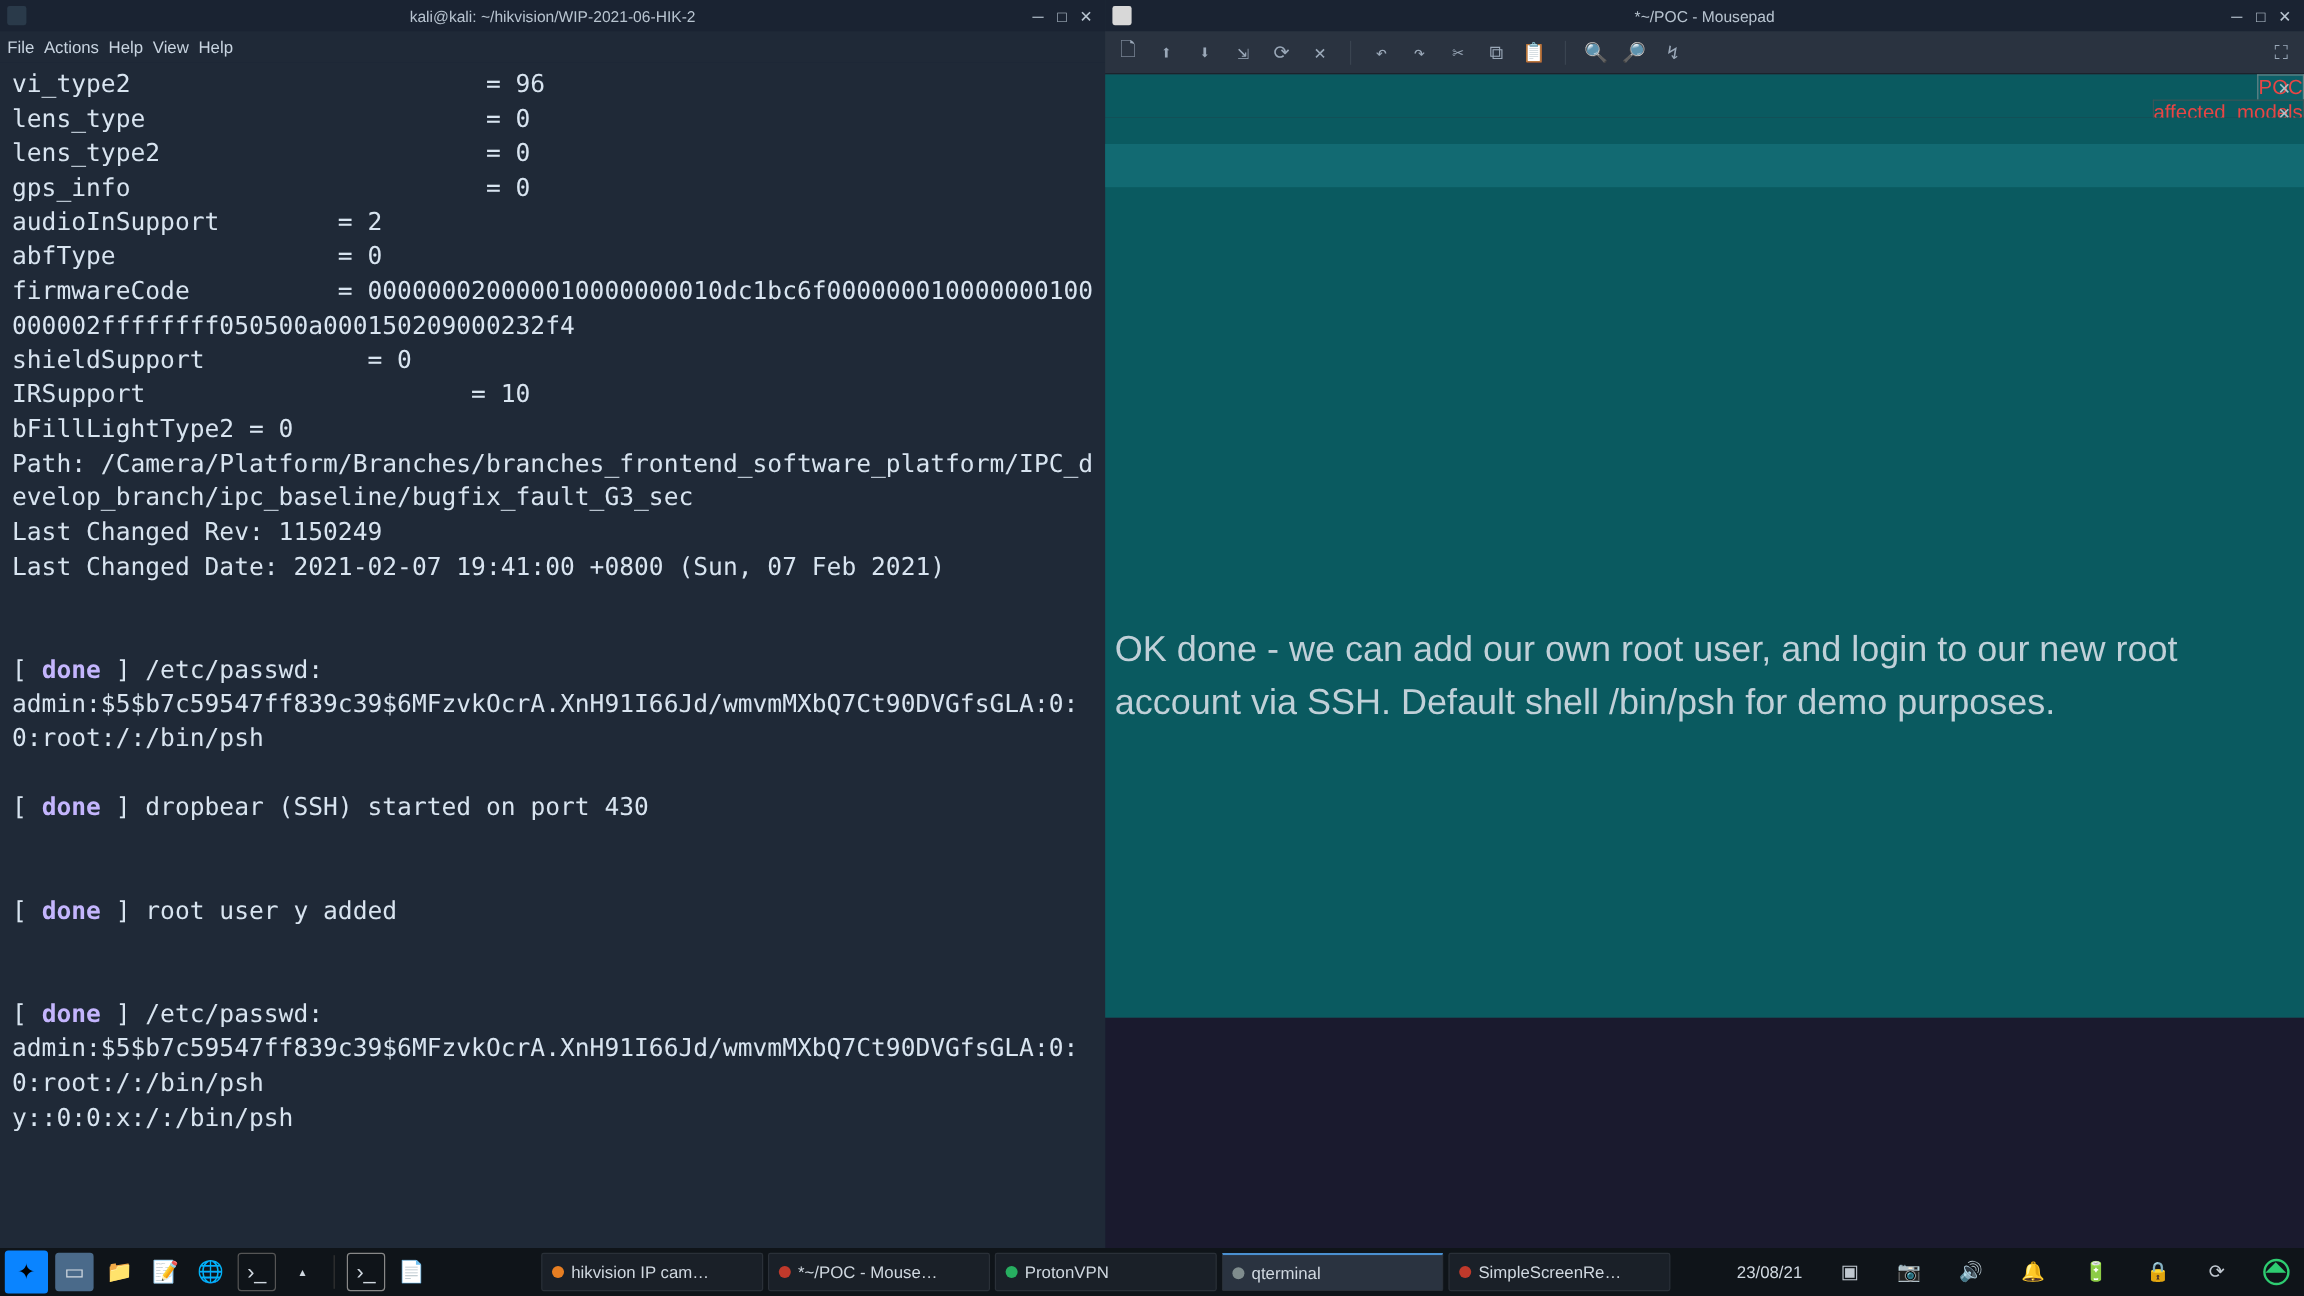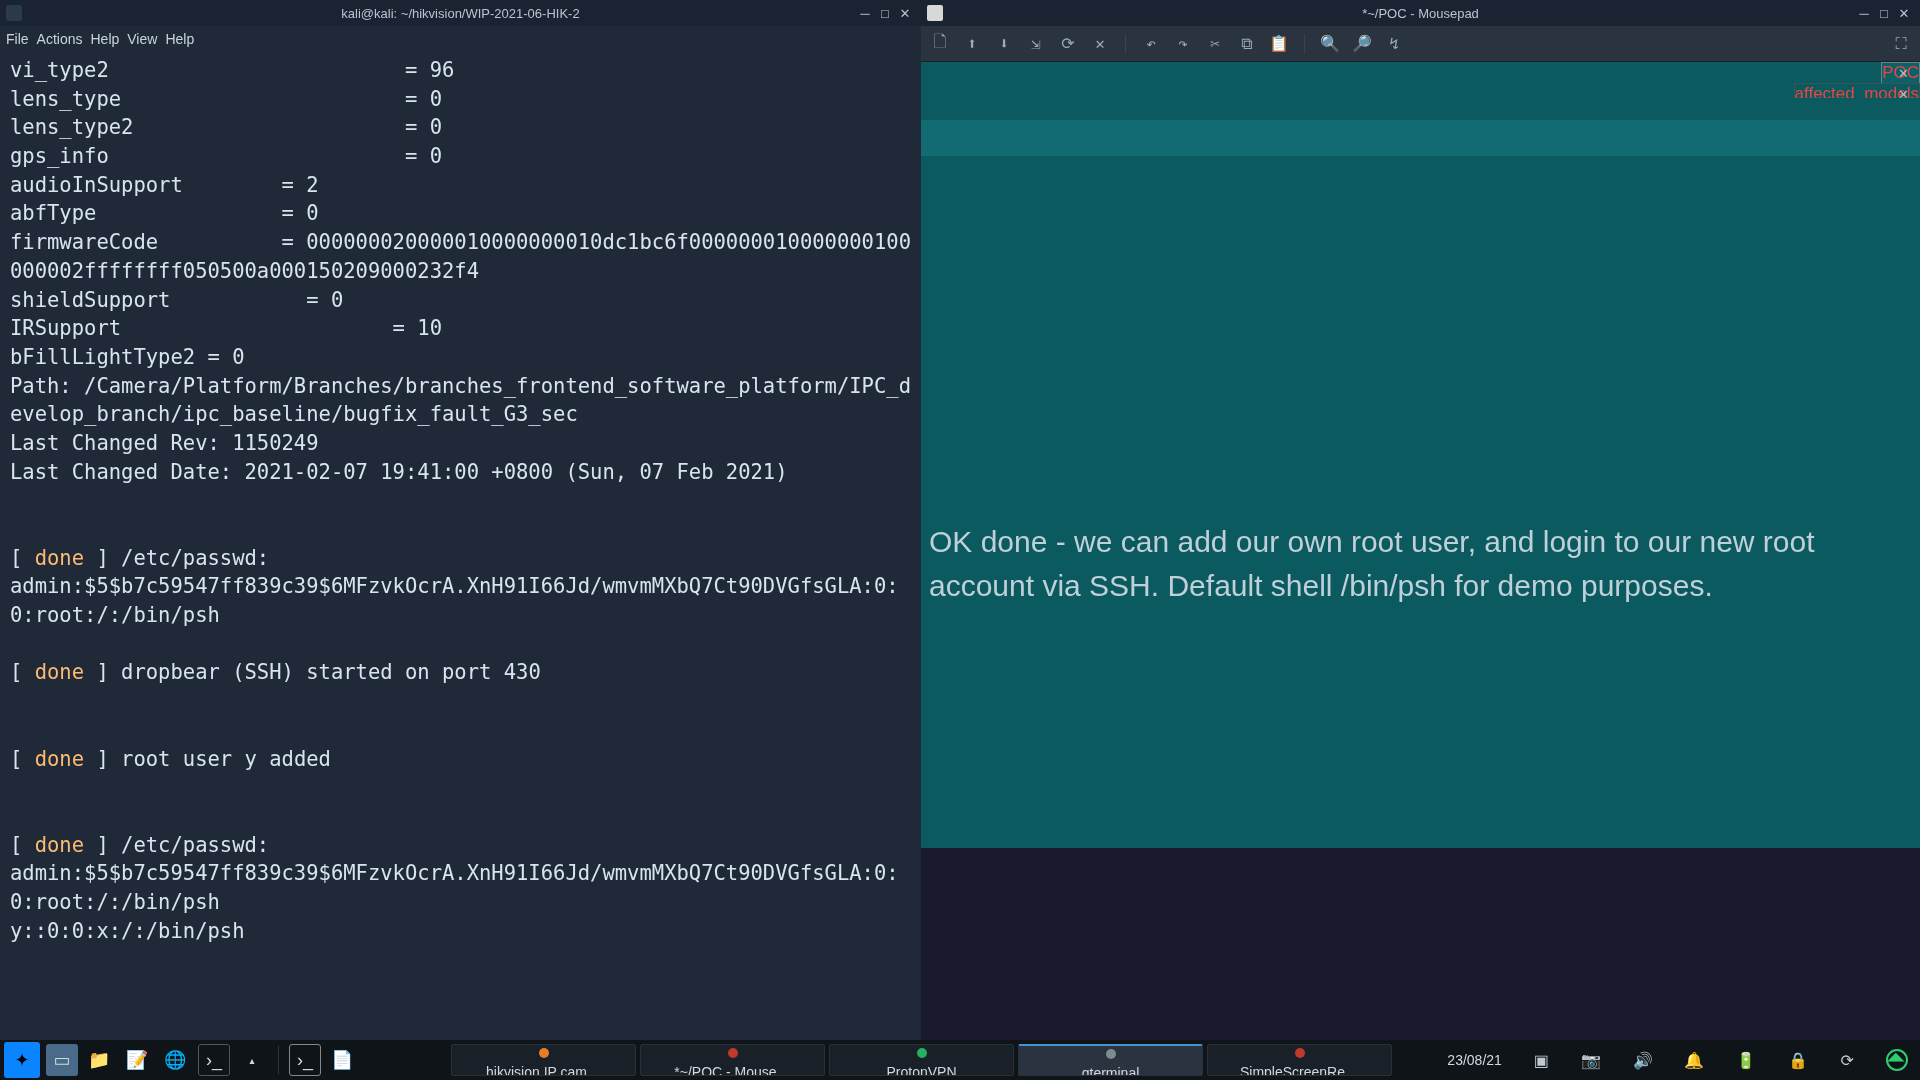--- a/index.html
+++ b/index.html
@@ -160,21 +160,21 @@
   font-size: 20.5px;
   line-height: 1.4;
   overflow: hidden;
 }
 .terminal-body pre {
   font-family: inherit;
   white-space: pre-wrap;
   word-break: break-all;
 }
 .done-bracket { color: #d8e4f0; }
-.done-word { color: #fdba74; font-weight: normal; }
+.done-word { color: #c4b5fd; font-weight: bold; }
 .taskbar {
   position: absolute;
   left: 0;
   bottom: 0;
   width: 1920px;
   height: 40px;
   background: #0f1419;
   display: flex;
   align-items: center;
   padding: 0 4px;
@@ -206,21 +206,20 @@
   max-width: 195px;
   min-width: 185px;
   height: 32px;
   background: #1a2028;
   border: 1px solid #2a3038;
   border-radius: 2px;
   cursor: pointer;
   font-size: 14px;
   white-space: nowrap;
   overflow: hidden;
-  flex-direction: column;
 }
 .tb-task.active {
   background: #2a3340;
   border-top: 2px solid #4a90d0;
 }
 .tb-dot { width: 10px; height: 10px; border-radius: 50%; flex-shrink: 0; }
 .tb-right {
   margin-left: auto;
   display: flex;
   align-items: center;

